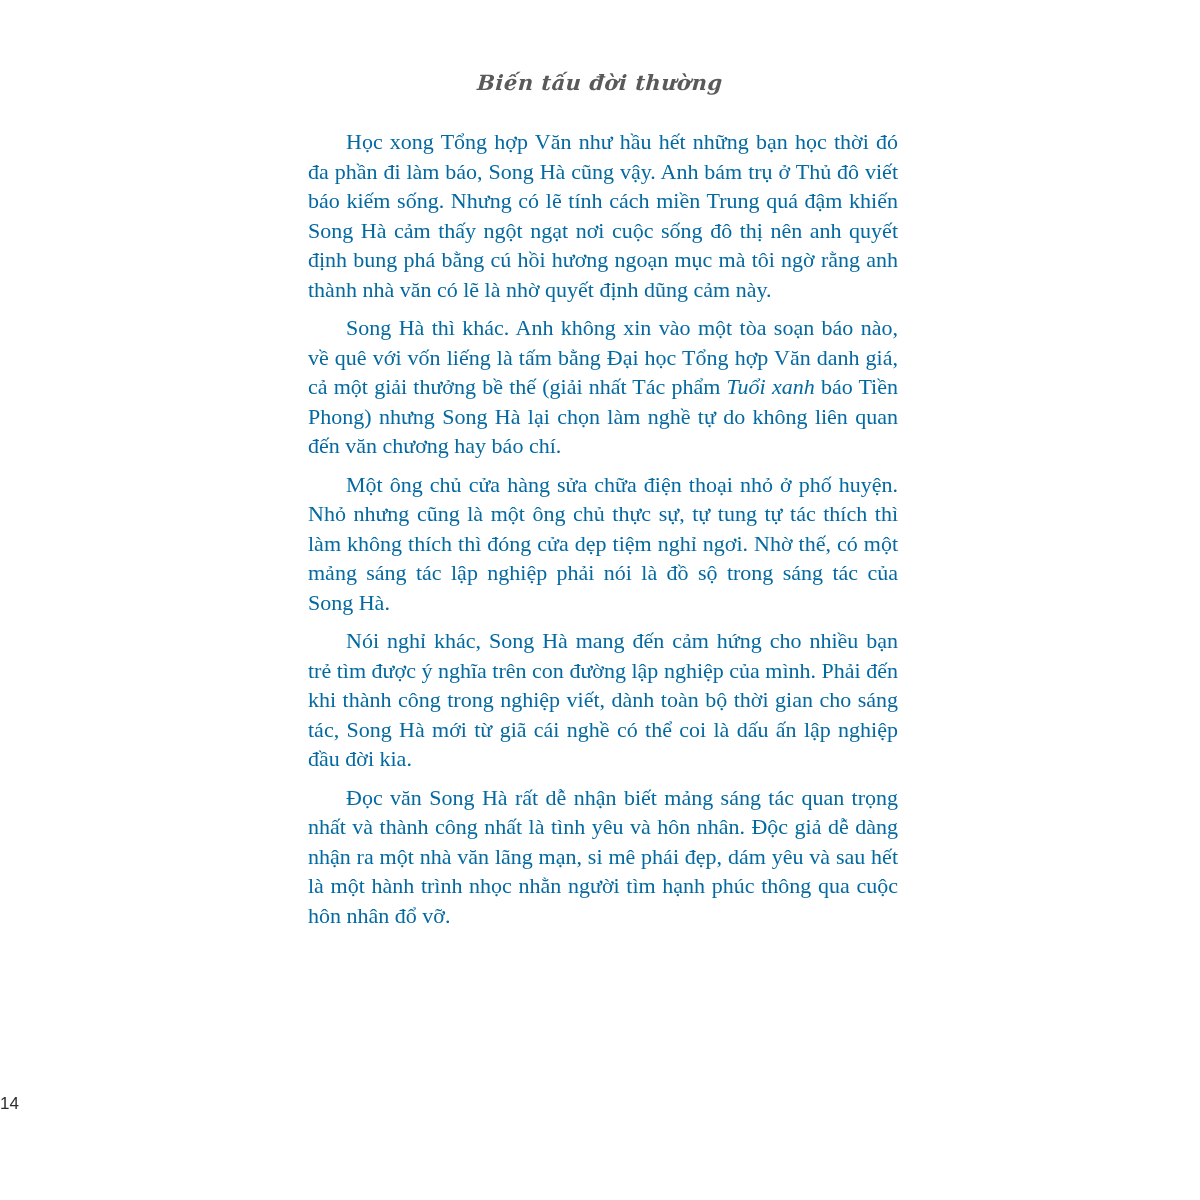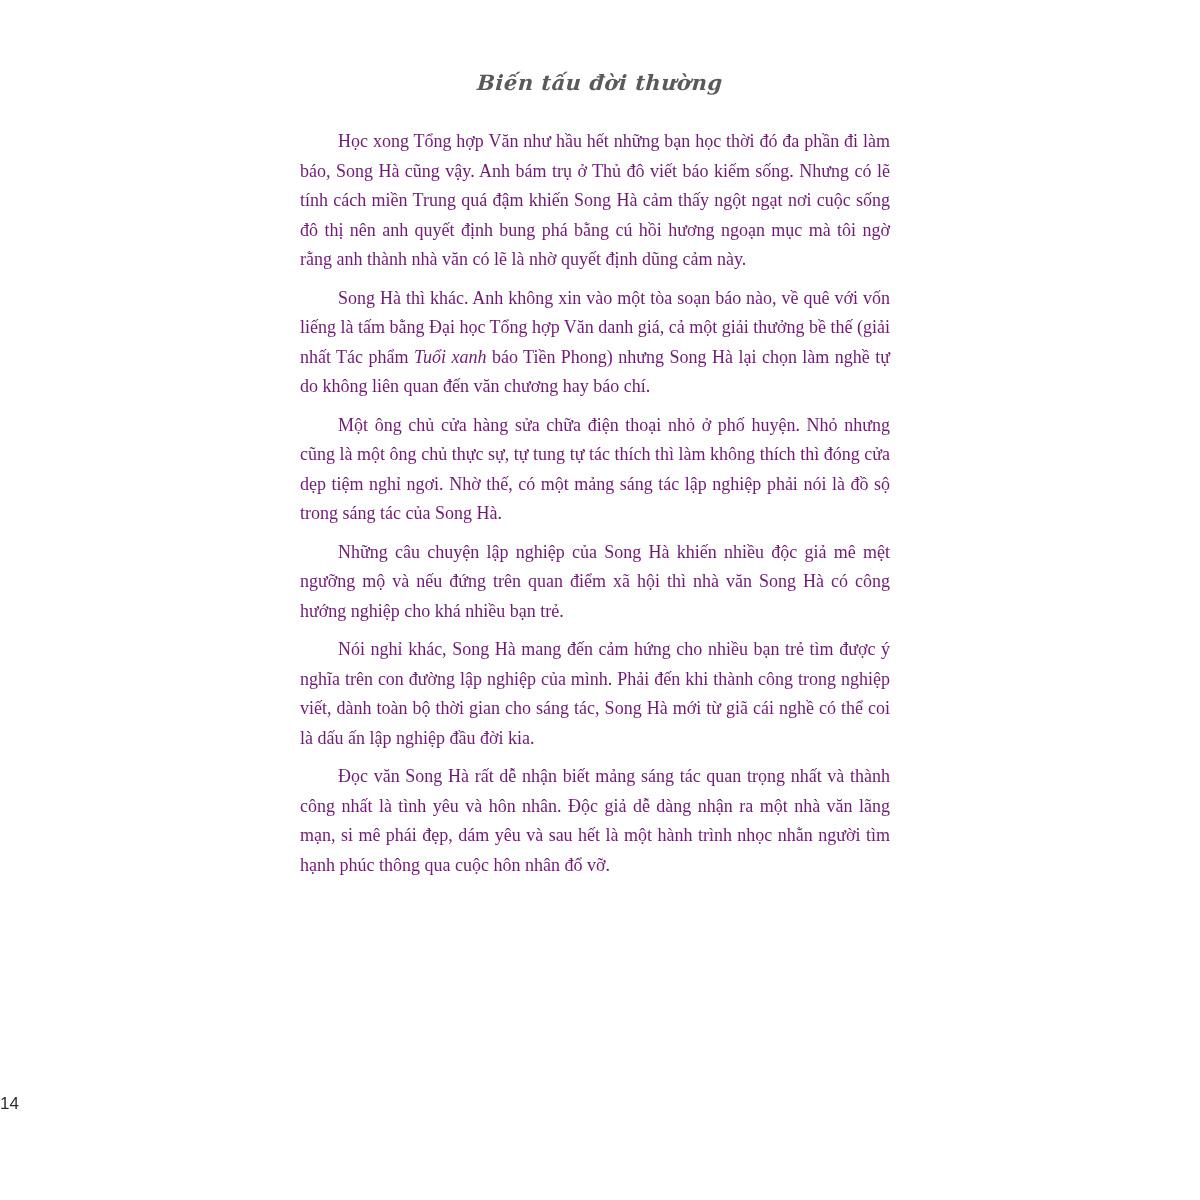--- a/index.html
+++ b/index.html
@@ -24,26 +24,26 @@
     font-style: italic;
     font-weight: 700;
     font-size: 21px;
     letter-spacing: 0.5px;
     color: #5a5a5a;
     transform: skewX(-4deg);
   }
   .body-text {
     position: absolute;
     top: 127px;
-    left: 300px;
+    left: 308px;
     width: 590px;
     font-family: "Liberation Serif", "DejaVu Serif", serif;
-    font-size: 18px;
+    font-size: 22px;
     line-height: 29.5px;
-    color: #701a75;
+    color: #0369a1;
     text-align: justify;
     text-justify: inter-word;
   }
   .body-text p {
     margin: 0 0 9px 0;
     text-indent: 38px;
   }
   .body-text p span.italic {
     font-style: italic;
     margin-top: 42px;
@@ -62,19 +62,18 @@
 </head>
 <body>
 
 <div class="page">
   <div class="running-head">Biến tấu đời thường</div>
 
   <div class="body-text">
       <p><span>Học xong Tổng hợp Văn như hầu hết những bạn học thời đó đa phần đi làm báo, Song Hà cũng vậy. Anh bám trụ ở Thủ đô viết báo kiếm sống. Nhưng có lẽ tính cách miền Trung quá đậm khiến Song Hà cảm thấy ngột ngạt nơi cuộc sống đô thị nên anh quyết định bung phá bằng cú hồi hương ngoạn mục mà tôi ngờ rằng anh thành nhà văn có lẽ là nhờ quyết định dũng cảm này.</span></p>
       <p><span>Song Hà thì khác. Anh không xin vào một tòa soạn báo nào, về quê với vốn liếng là tấm bằng Đại học Tổng hợp Văn danh giá, cả một giải thưởng bề thế (giải nhất Tác phẩm </span><span class="italic">Tuổi xanh</span><span> báo Tiền Phong) nhưng Song Hà lại chọn làm nghề tự do không liên quan đến văn chương hay báo chí.</span></p>
       <p><span>Một ông chủ cửa hàng sửa chữa điện thoại nhỏ ở phố huyện. Nhỏ nhưng cũng là một ông chủ thực sự, tự tung tự tác thích thì làm không thích thì đóng cửa dẹp tiệm nghỉ ngơi. Nhờ thế, có một mảng sáng tác lập nghiệp phải nói là đồ sộ trong sáng tác của Song Hà.</span></p>
-      <p><span>Những câu chuyện lập nghiệp của Song Hà khiến nhiều độc giả mê mệt ngưỡng mộ và nếu đứng trên quan điểm xã hội thì nhà văn Song Hà có công hướng nghiệp cho khá nhiều bạn trẻ.</span></p>
       <p><span>Nói nghỉ khác, Song Hà mang đến cảm hứng cho nhiều bạn trẻ tìm được ý nghĩa trên con đường lập nghiệp của mình. Phải đến khi thành công trong nghiệp viết, dành toàn bộ thời gian cho sáng tác, Song Hà mới từ giã cái nghề có thể coi là dấu ấn lập nghiệp đầu đời kia.</span></p>
       <p><span>Đọc văn Song Hà rất dễ nhận biết mảng sáng tác quan trọng nhất và thành công nhất là tình yêu và hôn nhân. Độc giả dễ dàng nhận ra một nhà văn lãng mạn, si mê phái đẹp, dám yêu và sau hết là một hành trình nhọc nhằn người tìm hạnh phúc thông qua cuộc hôn nhân đổ vỡ.</span></p>
     </div>
 
   <div class="page-number">14</div>
 </div>
 
 </body></html>

